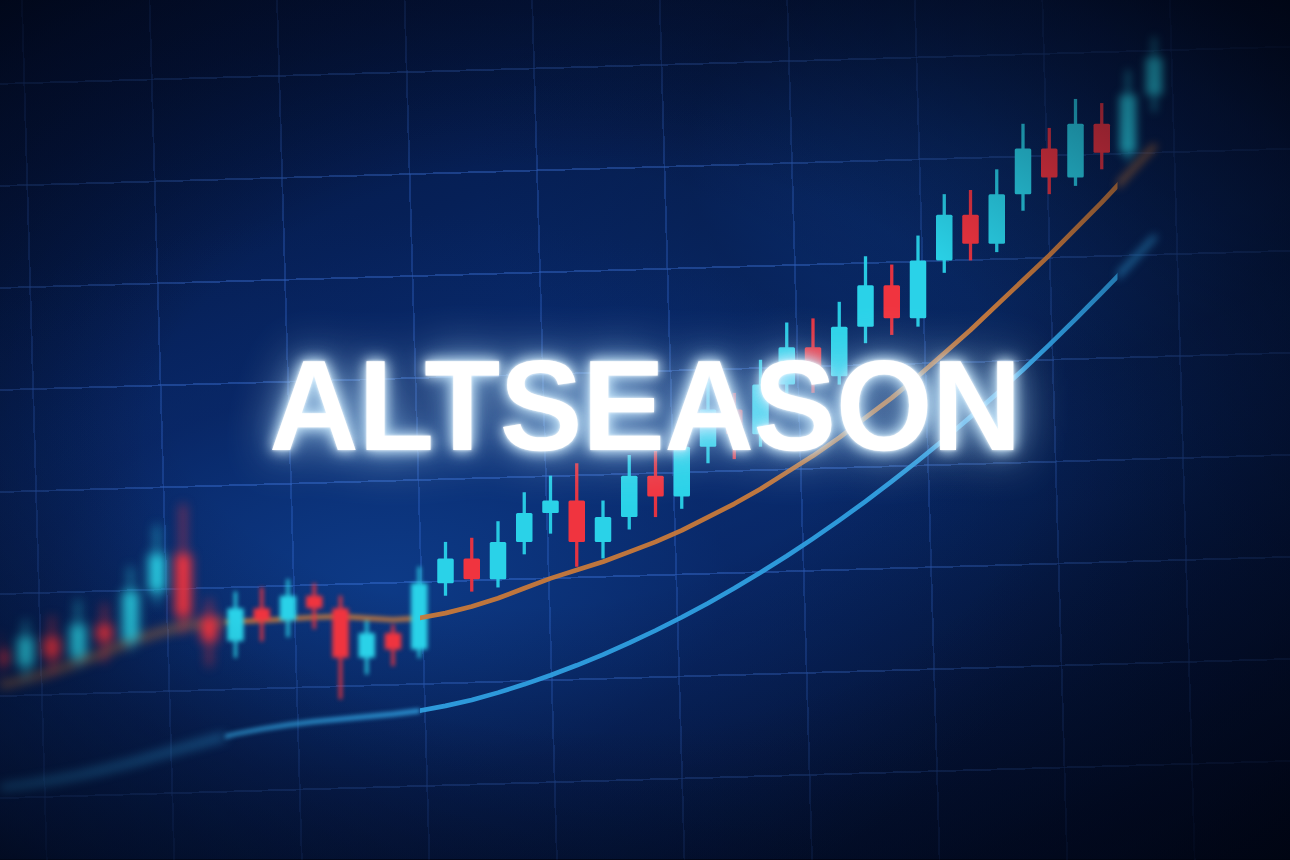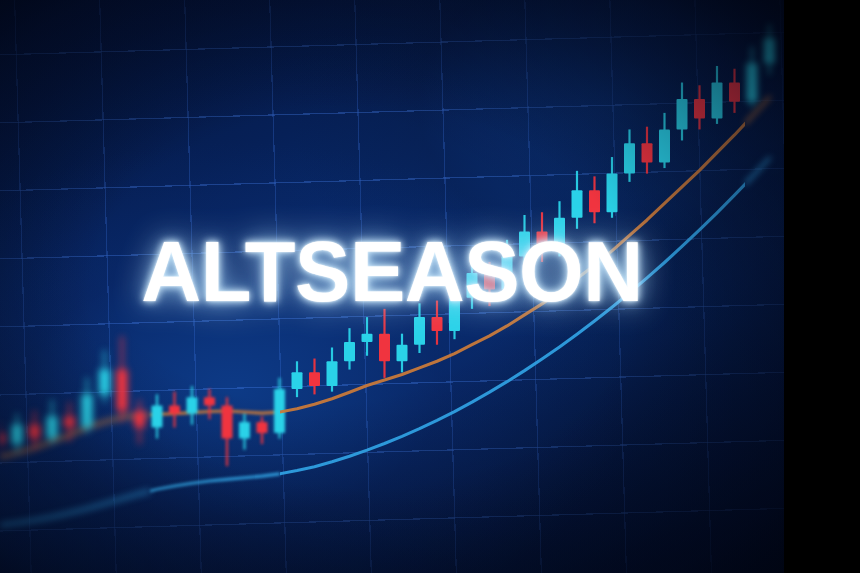--- a/index.html
+++ b/index.html
@@ -6,21 +6,21 @@
   html, body {
     margin: 0;
     padding: 0;
     background: #000;
   }
   body {
     font-family: "Liberation Sans", sans-serif;
   }
   #stage {
     position: relative;
-    width: 784px;
+    width: 860px;
     height: 573px;
     overflow: hidden;
     background: #020b22;
   }
   
   .bg-base {
     position: absolute;
     inset: 0;
     background:
       radial-gradient(ellipse 70% 60% at 30% 68%, #0d3a86 0%, rgba(10,40,105,0.55) 38%, rgba(4,16,48,0) 72%),

